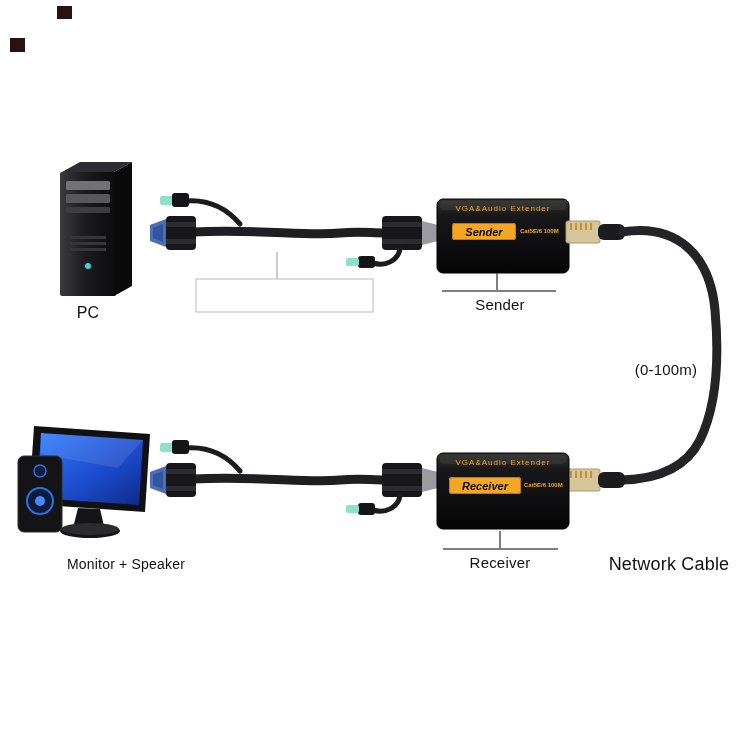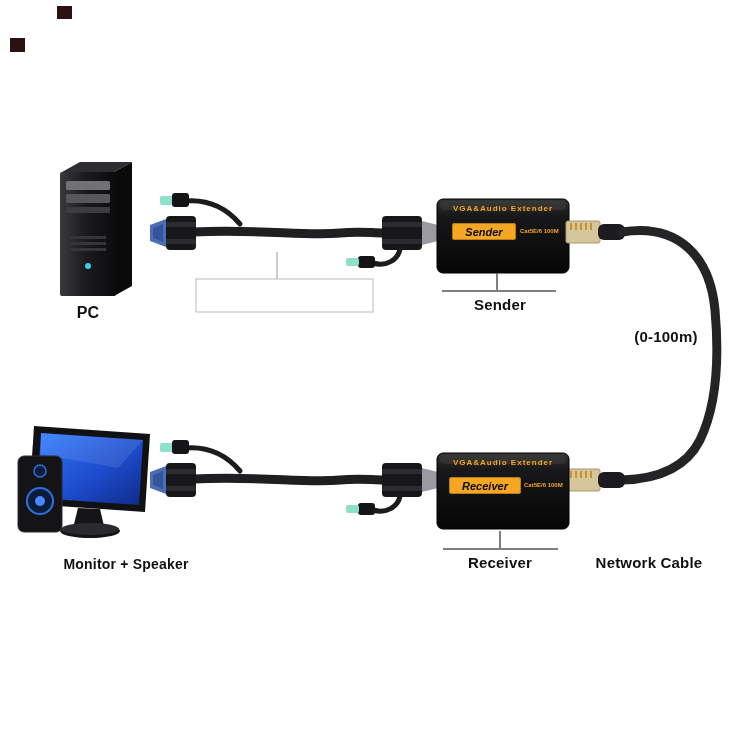--- a/index.html
+++ b/index.html
@@ -1,28 +1,28 @@
 <!DOCTYPE html>
 <html><head>
 <meta charset="utf-8">
 <style>
   * { margin:0; padding:0; box-sizing:border-box; }
   html,body { width:750px; height:750px; background:#ffffff; font-family:"Liberation Sans", sans-serif; }
   .stage { position:relative; width:750px; height:750px; background:#ffffff; overflow:hidden; }
   .stage > svg { position:absolute; left:0; top:0; }
 
-  .lbl { position:absolute; color:#111; font-weight:bold; text-align:center; letter-spacing:0.2px; }
+  .lbl { position:absolute; color:#111; font-weight:normal; text-align:center; letter-spacing:0.2px; }
   .lbl-pc        { left:58px;  top:304px; width:60px;  font-size:16px; }
   .lbl-sender    { left:444px; top:296px; width:112px; font-size:15px; }
   .lbl-monitor   { left:31px;  top:556px; width:190px; font-size:14px; }
   .lbl-receiver  { left:444px; top:554px; width:112px; font-size:15px; }
-  .lbl-network   { left:574px; top:554px; width:150px; font-size:15px; }
-  .lbl-distance  { left:622px; top:328px; width:88px;  font-size:15px; }
+  .lbl-network   { left:594px; top:554px; width:150px; font-size:18px; }
+  .lbl-distance  { left:622px; top:361px; width:88px;  font-size:15px; }
 
-  .box-title { position:absolute; color:#f5a623; font-weight:bold; font-size:8px;
+  .box-title { position:absolute; color:#f5a623; font-weight:normal; font-size:8px;
                letter-spacing:1px; text-align:center; white-space:nowrap; }
   .box-title.sender   { left:437px; top:204px; width:132px; }
   .box-title.receiver { left:437px; top:458px; width:132px; }
 
   .badge { position:absolute; background:#f5a623; color:#0a0a0a; font-weight:bold;
            font-style:italic; font-size:11px; display:flex; align-items:center;
            justify-content:center; border-radius:3px; box-shadow:0 0 0 1px #b87d14 inset; }
   .badge.sender   { left:452px; top:223px; width:64px; height:17px; }
   .badge.receiver { left:449px; top:477px; width:72px; height:17px; }
 

